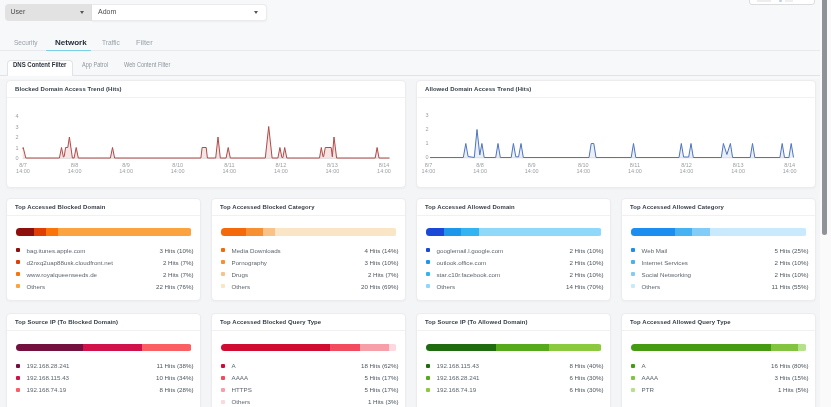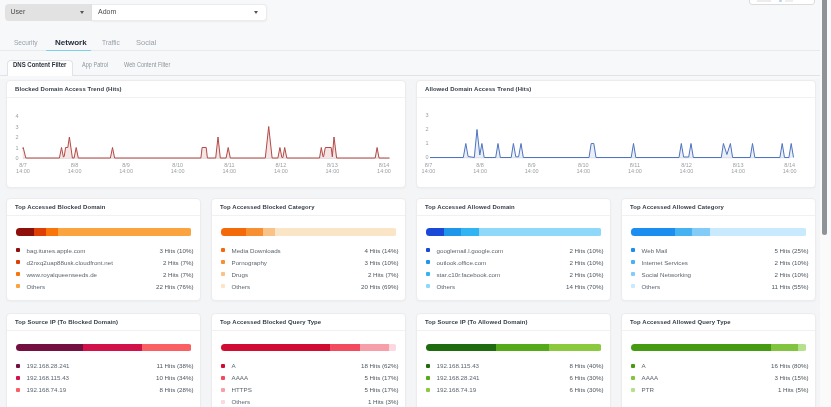--- a/index.html
+++ b/index.html
@@ -36,21 +36,21 @@
 
 <div class="abs" style="left:749px;top:-9px;width:65.5px;height:13.5px;background:#fff;border:1px solid #dcdcdf;border-radius:3px;"></div>
 <div class="abs" style="left:757px;top:0px;width:14px;height:1.5px;background:#ecedef;"></div>
 <div class="abs" style="left:779px;top:0px;width:3px;height:2px;background:#b9cfee;border-radius:1px;"></div>
 <div class="abs" style="left:785px;top:0px;width:8px;height:1.5px;background:#eeeff1;"></div>
 
 <div class="abs" style="left:0;top:49.5px;width:831px;height:1px;background:#e8e9eb;"></div>
 <div class="tab" style="left:14px;">Security</div>
 <div class="tab" style="left:54.5px;font-weight:bold;color:#252f3a;transform:scaleX(1.07);">Network</div>
 <div class="tab" style="left:101.5px;">Traffic</div>
-<div class="tab" style="left:136px;transform:scaleX(1.0);">Social</div>
+<div class="tab" style="left:136px;transform:scaleX(1.0);">Filter</div>
 <div class="abs" style="left:45.5px;top:49.5px;width:45.5px;height:1.8px;background:#79d0e6;border-radius:1px;"></div>
 
 <div class="abs" style="left:0;top:75px;width:831px;height:1px;background:#e2e3e6;"></div>
 <div class="abs" style="left:7px;top:59.5px;width:65.5px;height:16.5px;background:#fff;border:1px solid #e2e3e6;border-bottom:none;border-radius:4px 4px 0 0;"></div>
 <div class="stab" style="left:13px;font-weight:bold;color:#2a333d;transform:scaleX(0.94);">DNS Content Filter</div>
 <div class="stab" style="left:82px;">App Patrol</div>
 <div class="stab" style="left:123.5px;">Web Content Filter</div>
 
 <div class="card" style="left:5.5px;top:79.5px;width:400px;height:108px;">
   <div class="chead"><span>Blocked Domain Access Trend (Hits)</span></div>

